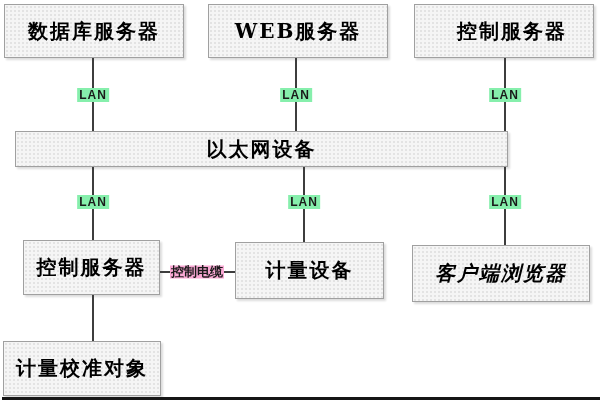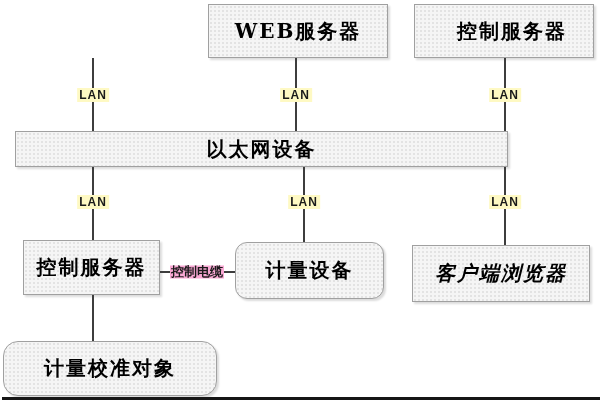--- a/index.html
+++ b/index.html
@@ -38,21 +38,21 @@
     background: #3d3d3d;
   }
   .hline {
     position: absolute;
     height: 2px;
     background: #3d3d3d;
   }
   .lan-label {
     position: absolute;
     transform: translate(-50%, -50%);
-    background: #fef9c3;
+    background: #86efac;
     padding: 1px 2px;
     font-family: "Liberation Sans", "DejaVu Sans", sans-serif;
     font-weight: bold;
     font-size: 12px;
     color: #1a1a1a;
     letter-spacing: 1px;
     line-height: 1;
   }
   .cable-label {
     position: absolute;
@@ -73,20 +73,21 @@
     width: 598px;
     height: 3px;
     background: #161616;
   }
 </style>
 </head>
 <body>
 
 <div class="canvas">
 
+  <div class="node" style="left:4px;   top:4px;   width:180px; height:54px;">数据库服务器</div>
   <div class="node" style="left:208px; top:4px;   width:180px; height:54px;">WEB服务器</div>
   <div class="node" style="left:414px; top:4px;   width:180px; height:54px;padding-left:16px;">控制服务器</div>
 
   <div class="vline" style="left:92px;  top:58px;  height:73px;"></div>
   <div class="vline" style="left:295px; top:58px;  height:73px;"></div>
   <div class="vline" style="left:504px; top:58px;  height:73px;"></div>
 
   <span class="lan-label" style="left:93px;  top:95px;">LAN</span>
   <span class="lan-label" style="left:296px; top:95px;">LAN</span>
   <span class="lan-label" style="left:505px; top:95px;">LAN</span>
@@ -95,25 +96,25 @@
 
   <div class="vline" style="left:92px;  top:167px; height:73px;"></div>
   <div class="vline" style="left:303px; top:167px; height:75px;"></div>
   <div class="vline" style="left:504px; top:167px; height:78px;"></div>
 
   <span class="lan-label" style="left:93px;  top:202px;">LAN</span>
   <span class="lan-label" style="left:304px; top:202px;">LAN</span>
   <span class="lan-label" style="left:505px; top:202px;">LAN</span>
 
   <div class="node" style="left:23px;  top:240px; width:137px; height:55px;">控制服务器</div>
-  <div class="node" style="left:235px; top:242px; width:149px; height:57px;border-radius:12px;">计量设备</div>
+  <div class="node" style="left:235px; top:242px; width:149px; height:57px;">计量设备</div>
   <div class="node" style="left:412px; top:245px; width:178px; height:57px;font-style:italic;">客户端浏览器</div>
 
   <div class="hline" style="left:160px; top:271px; width:75px;"></div>
   <span class="cable-label" style="left:197px; top:272px;">控制电缆</span>
 
   <div class="vline" style="left:92px; top:295px; height:46px;"></div>
 
-  <div class="node" style="left:3px; top:341px; width:214px; height:55px;border-radius:15px;">计量校准对象</div>
+  <div class="node" style="left:3px; top:341px; width:158px; height:55px;">计量校准对象</div>
 
   <div class="bottom-edge"></div>
 
 </div>
 
 </body></html>

